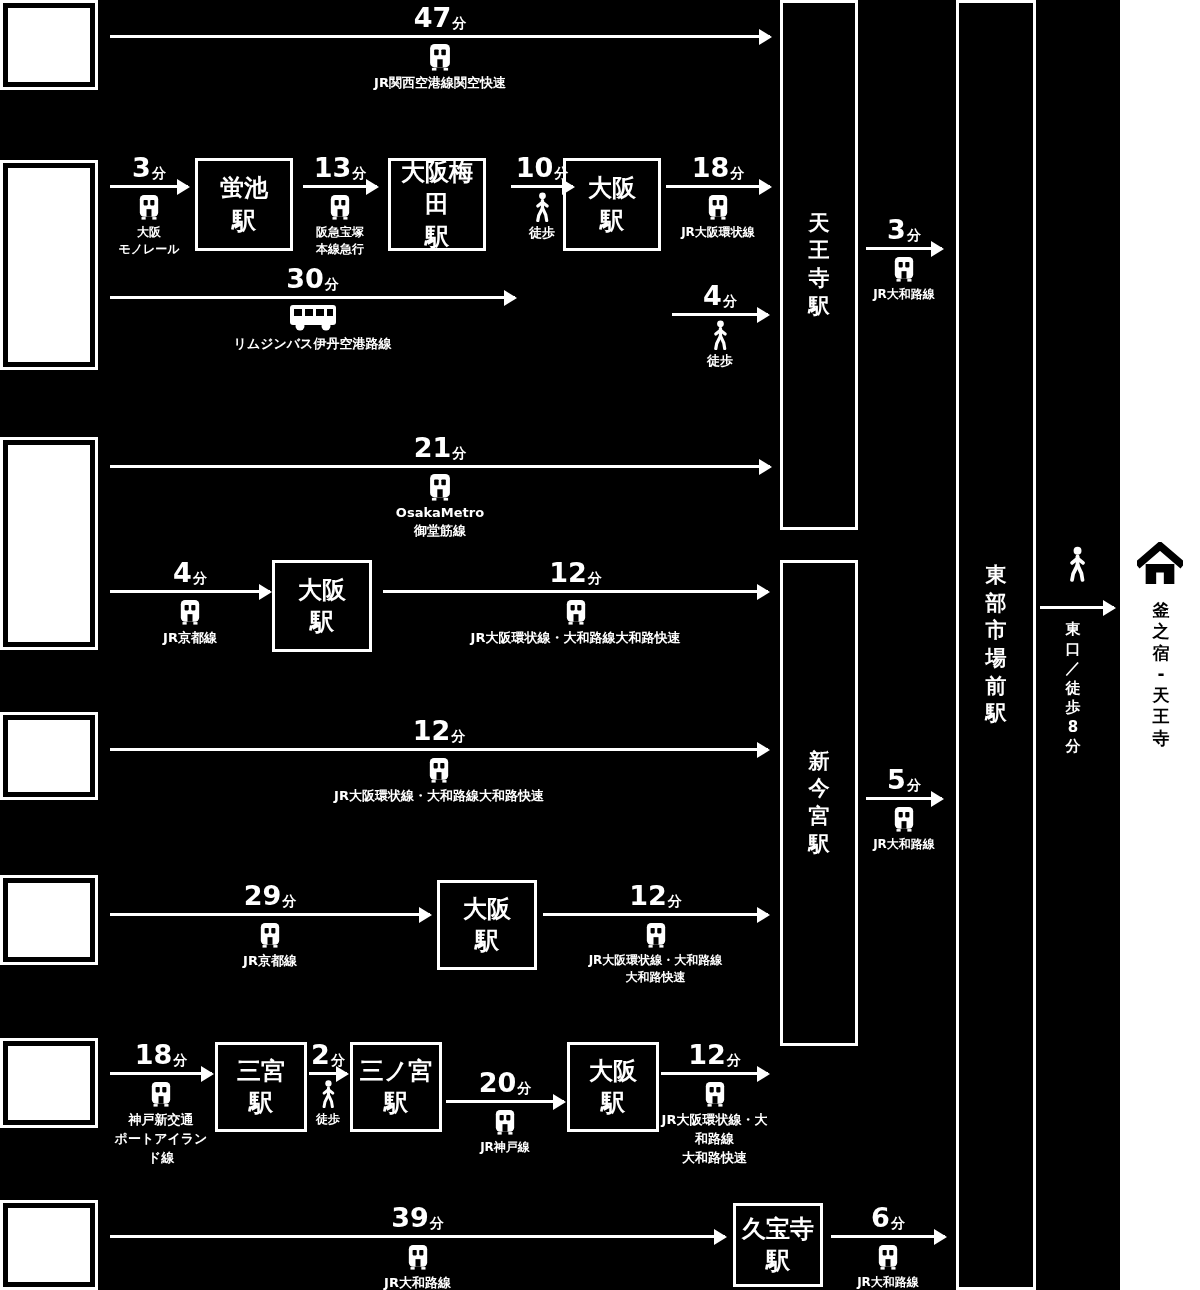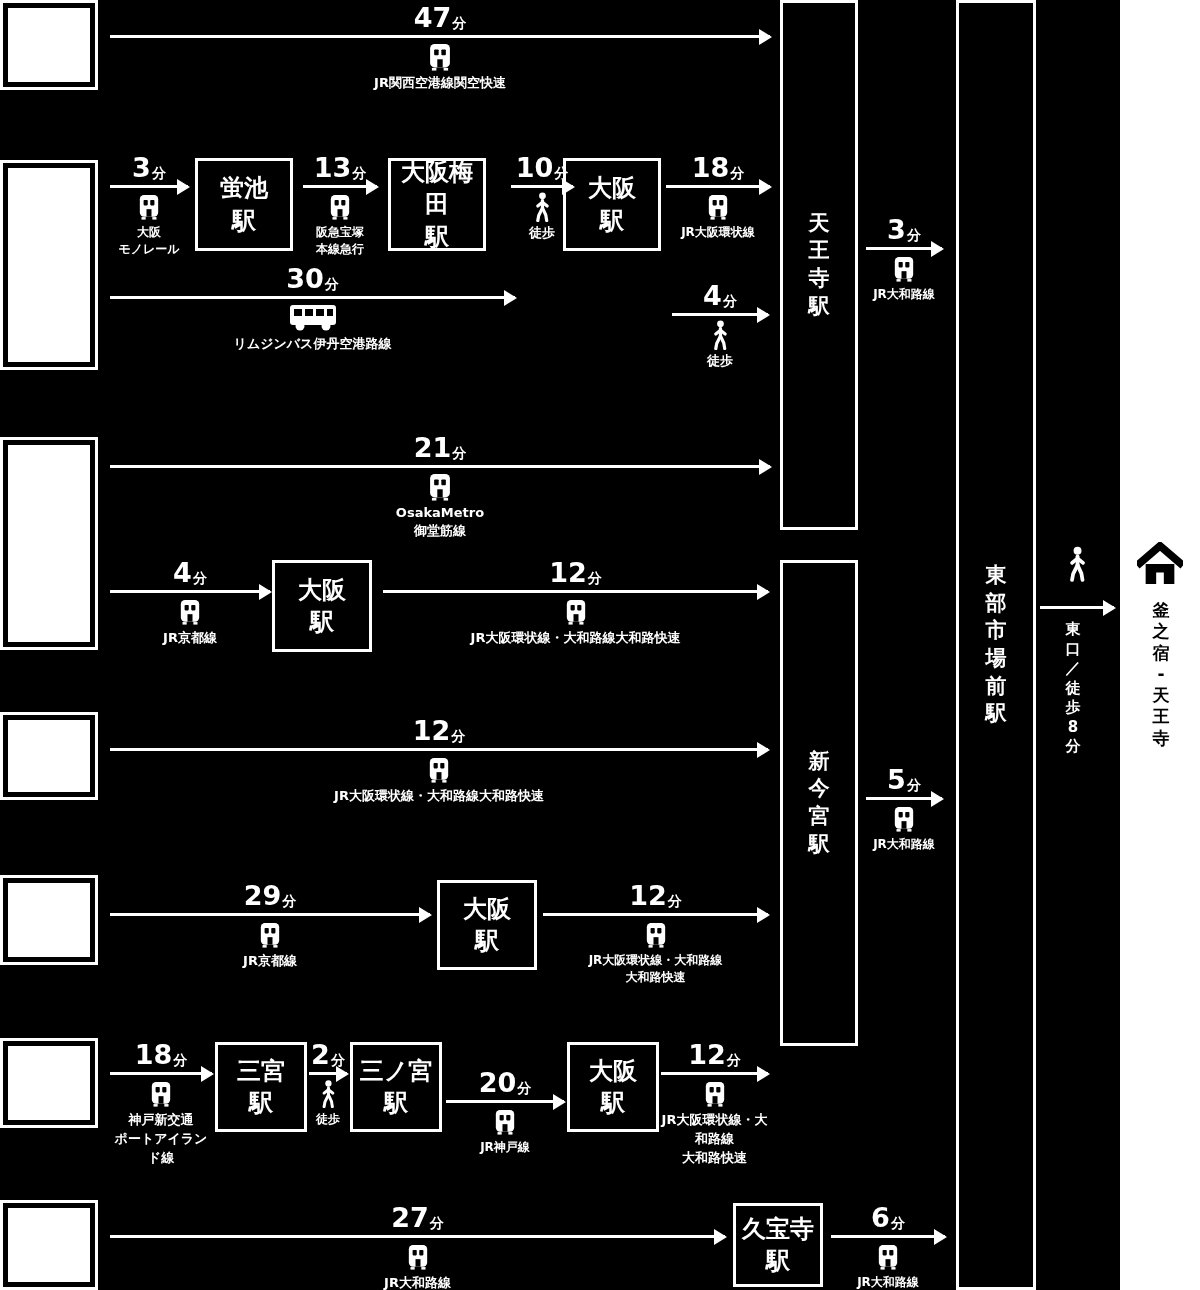--- a/index.html
+++ b/index.html
@@ -428,21 +428,21 @@
         <svg class="ic" style="width:20px;height:25px">
           <use href="#i-train"></use>
         </svg>
       </div>
     <div class="lines xs">JR大阪環状線・大和路線
 大和路快速</div>
   </div>
 
   <div class="seg" style="left:110px;top:1201px;width:615px">
     <div class="time">
-        <span class="t">27</span>
+        <span class="t">39</span>
         <span class="u">分</span>
       </div>
     <div class="arrow"></div>
     <div class="icwrap">
         <svg class="ic" style="width:20px;height:25px">
           <use href="#i-train"></use>
         </svg>
       </div>
     <div class="lines">JR大和路線</div>
   </div>

